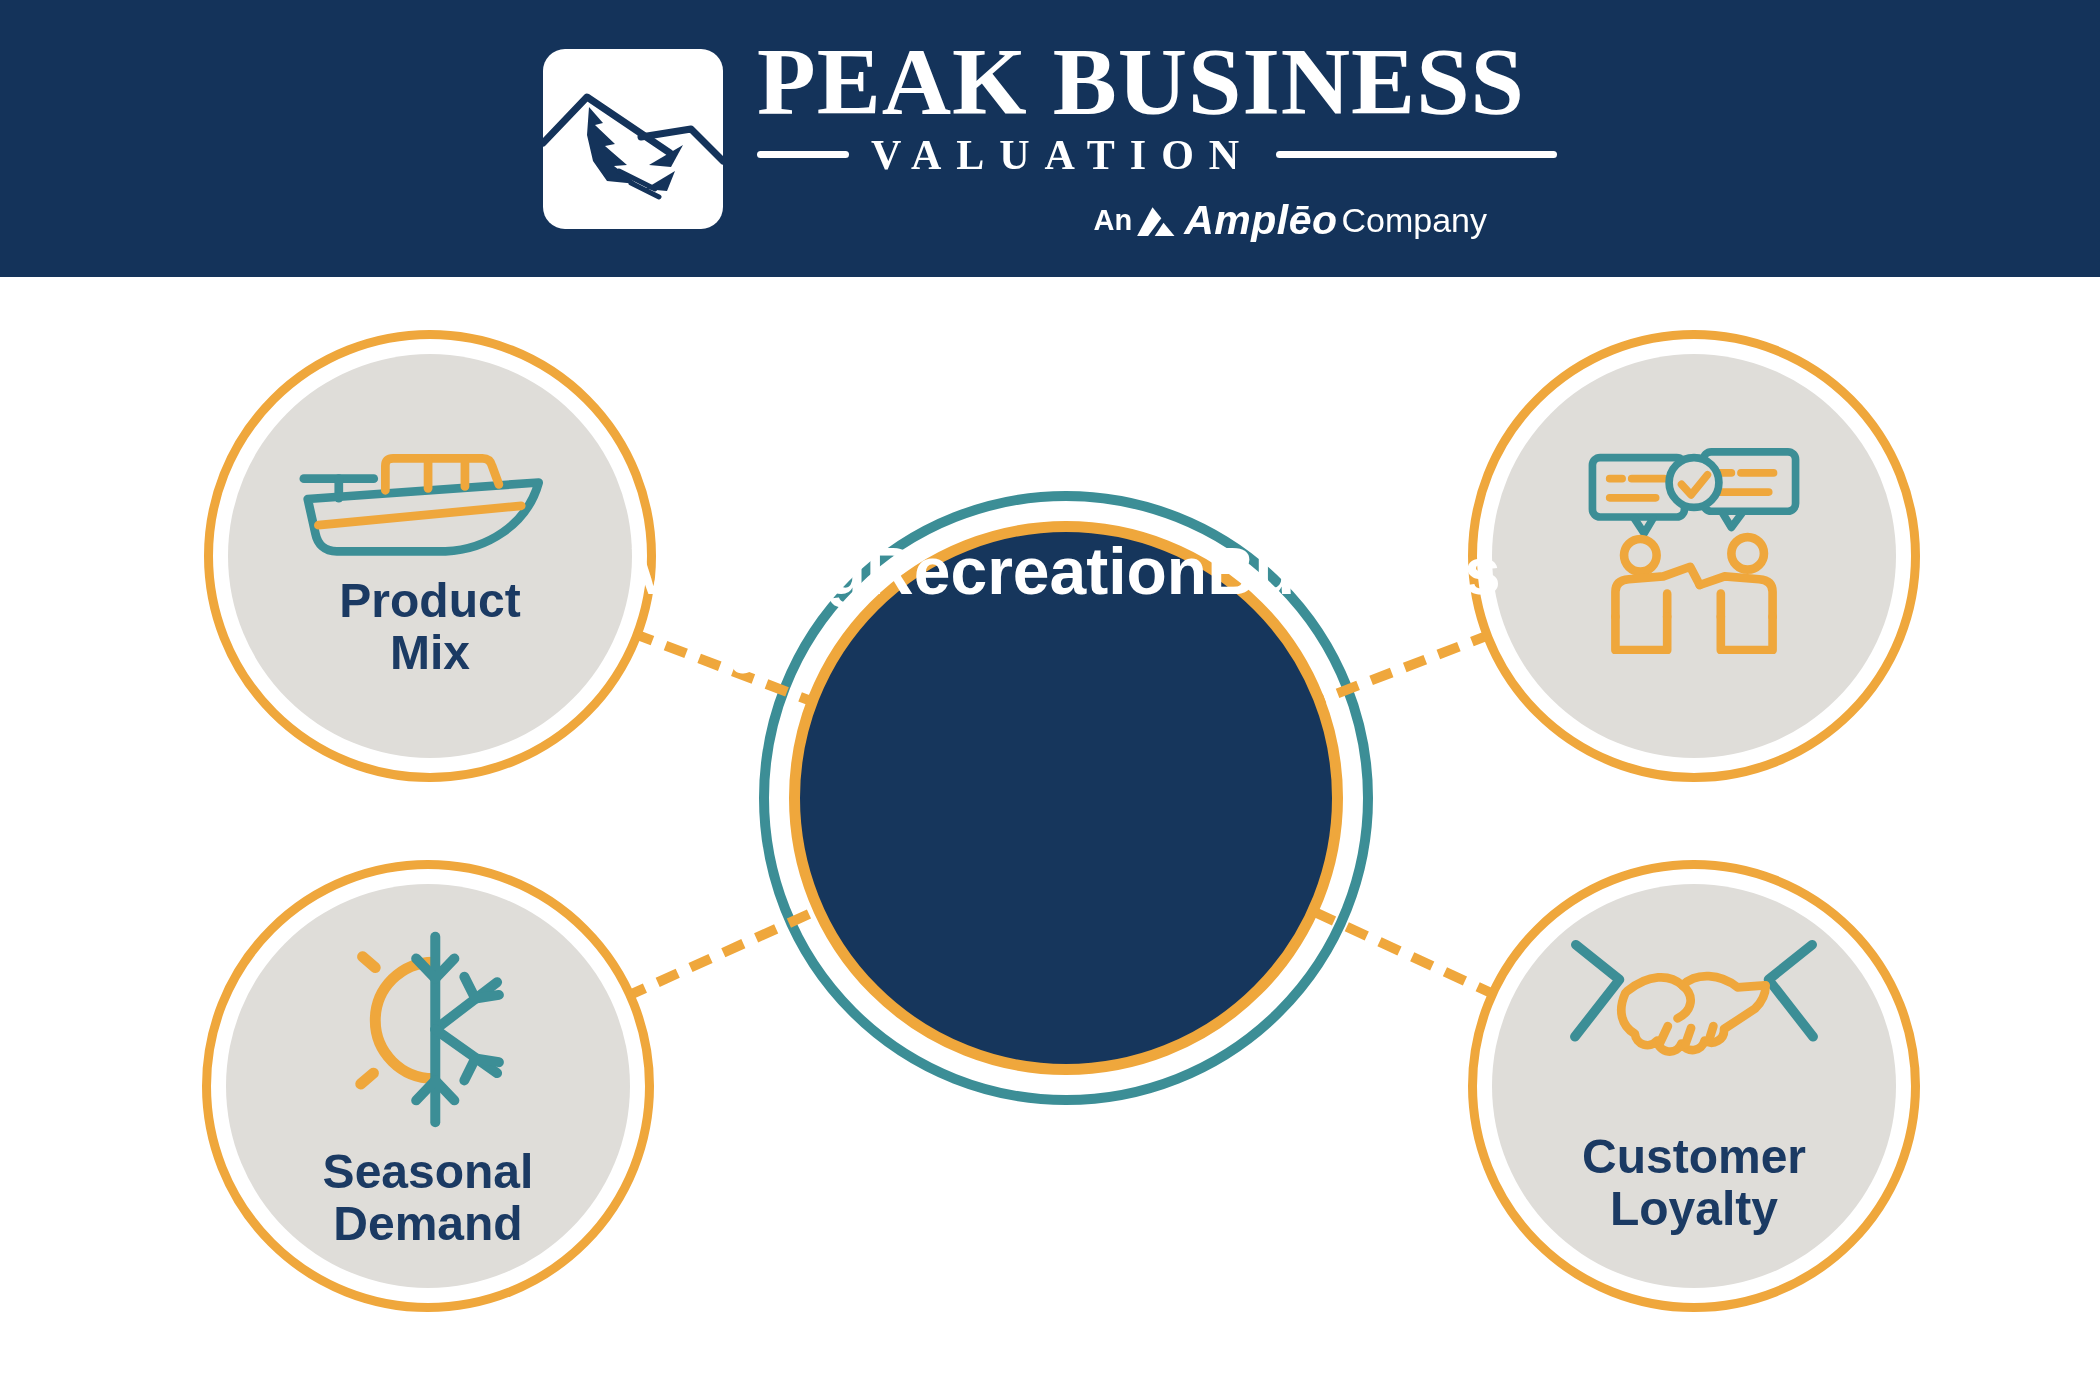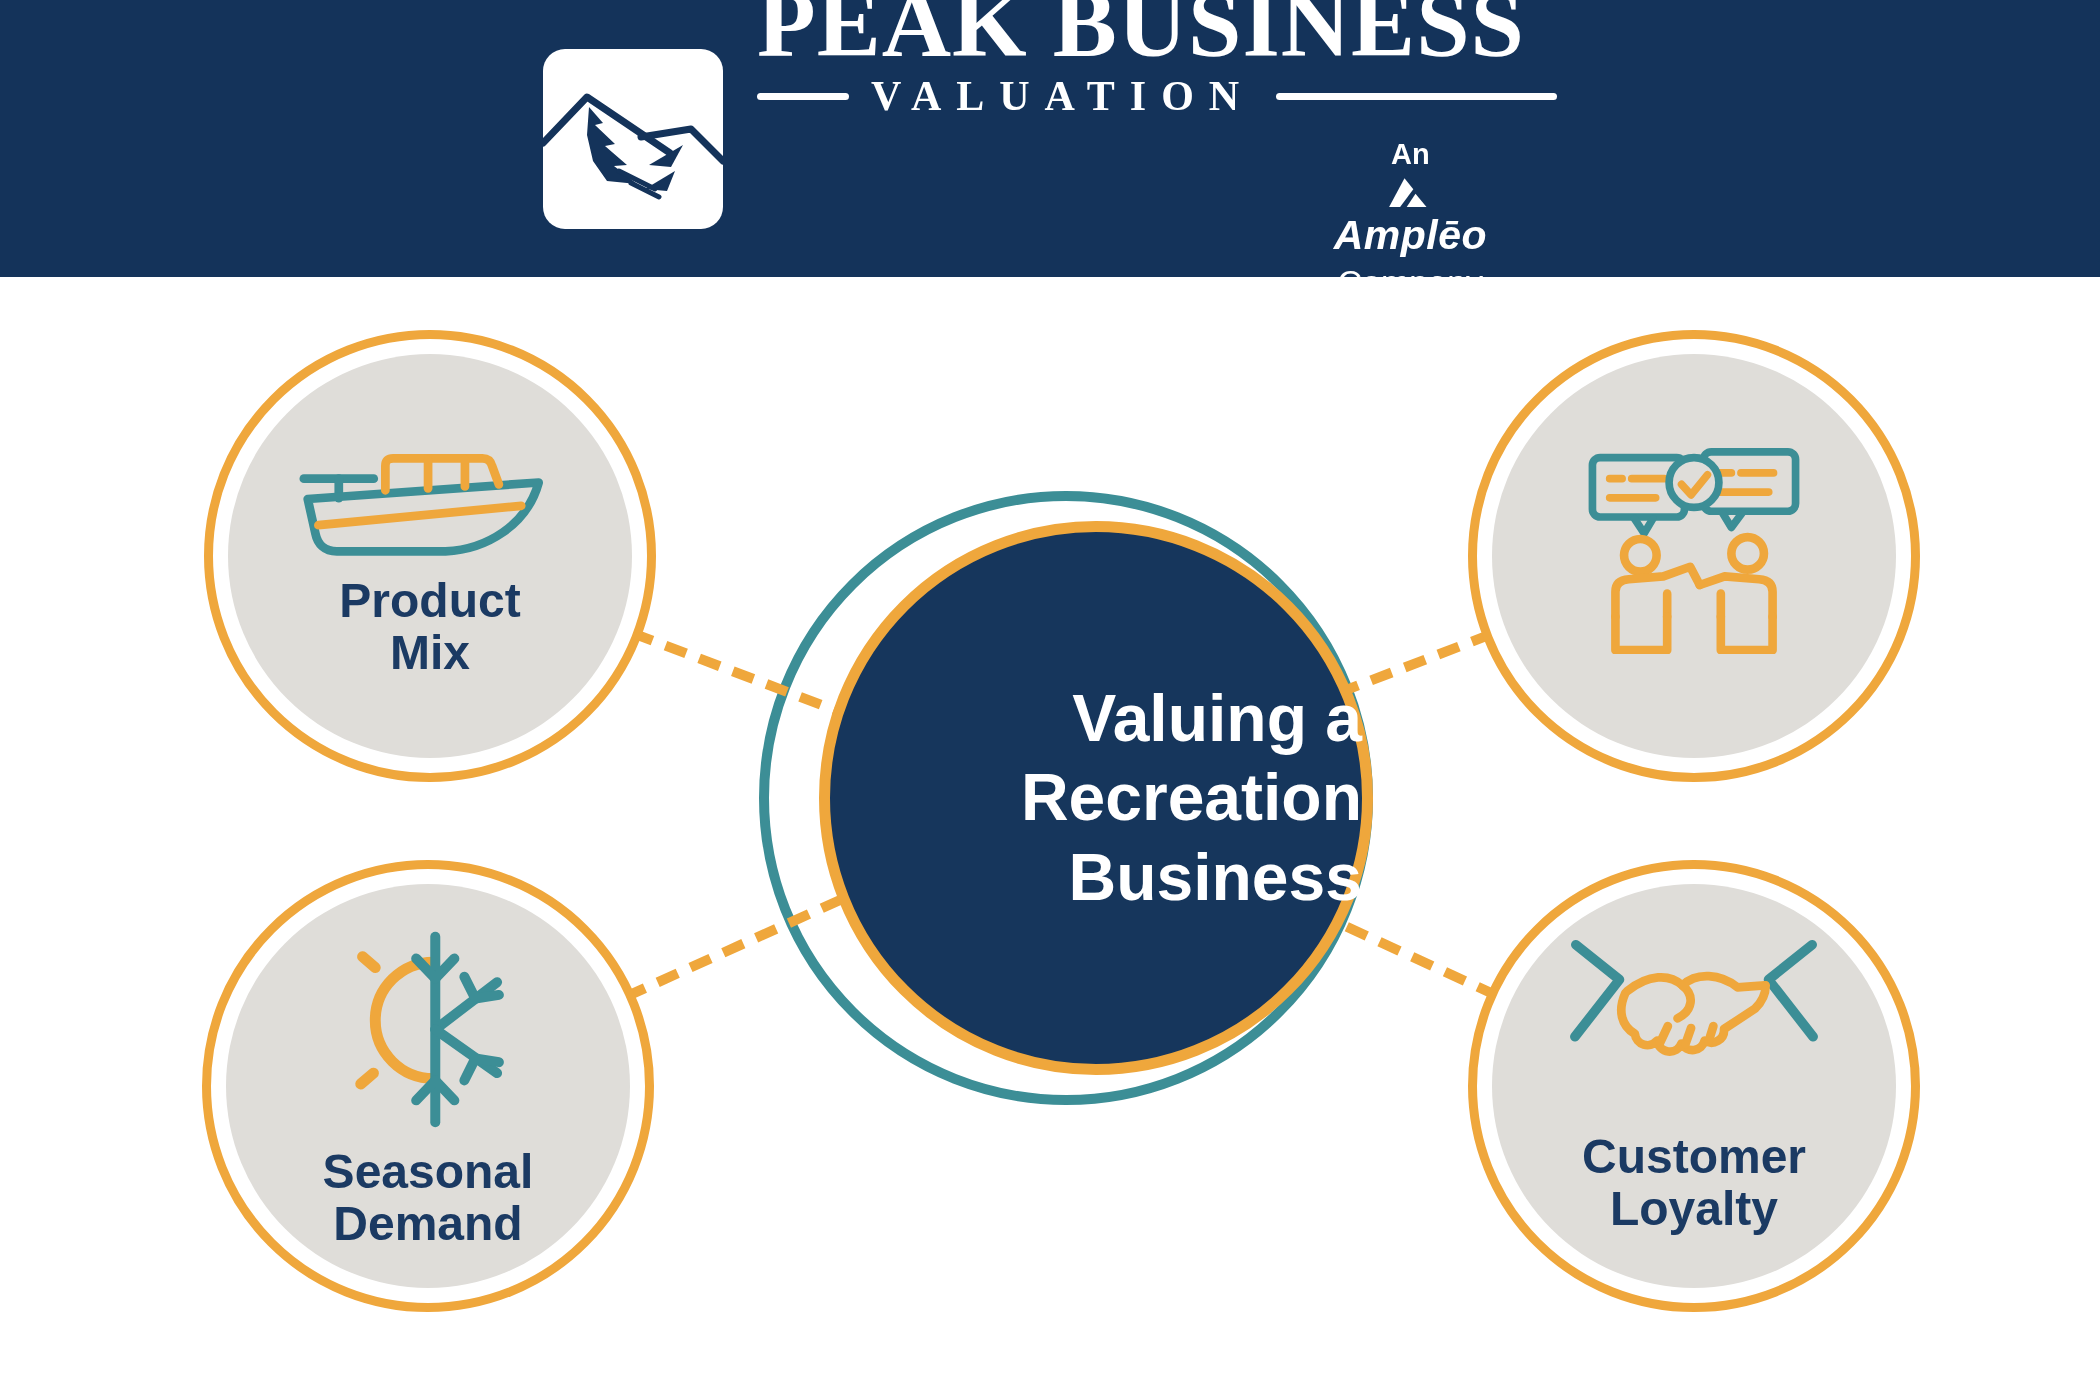--- a/index.html
+++ b/index.html
@@ -15,35 +15,35 @@
   .brand-text{display:flex;flex-direction:column;width:800px;}
   .brand-line1{font-family:"Liberation Serif",serif;font-weight:700;font-size:96px;
                line-height:1.02;color:#ffffff;letter-spacing:1px;white-space:nowrap;}
   .valuation-row{display:flex;align-items:center;gap:22px;}
   .val-bar{height:7px;background:#ffffff;border-radius:4px;}
   .val-bar.left{width:92px;}
   .val-bar.right{flex:1;}
   .brand-line2{font-family:"Liberation Serif",serif;font-weight:700;font-size:42px;
                color:#ffffff;letter-spacing:15px;white-space:nowrap;}
   .tagline{display:flex;align-items:center;gap:4px;margin-top:18px;
-           align-self:flex-end;margin-right:70px;color:#ffffff;flex-direction:column;}
+           align-self:flex-end;margin-right:70px;color:#ffffff;}
   .tag-an{font-size:29px;font-weight:600;}
   .tag-brand{font-size:41px;font-weight:700;letter-spacing:0.5px;font-style:italic;}
   .tag-company{font-size:34px;font-weight:500;}
 
   
   .diagram{position:absolute;left:0;top:277px;width:2100px;height:1123px;}
 
   .links{position:absolute;left:0;top:0;width:2100px;height:1123px;z-index:2;}
 
   .hub-outer{position:absolute;left:759px;top:214px;width:594px;height:594px;
              background:#ffffff;border:10px solid #3C8E96;border-radius:50%;z-index:1;}
-  .hub{position:absolute;left:819px;top:244px;width:532px;height:532px;
+  .hub{position:absolute;left:789px;top:244px;width:532px;height:532px;
        background:#16365C;border:11px solid #EFA73C;border-radius:50%;z-index:4;
-       display:flex;flex-direction:column;align-items:flex-end;justify-content:center;}
+       display:flex;align-items:flex-start;justify-content:center;}
   .hub-line{color:#ffffff;font-size:66px;font-weight:700;line-height:1.2;text-align:center;}
 
   .node{position:absolute;width:434px;height:434px;border:9px solid #EFA73C;border-radius:50%;
         background:#ffffff;z-index:3;display:flex;align-items:center;justify-content:center;}
   .node-tl{left:204px;top:53px;}
   .node-tr{left:1468px;top:53px;}
   .node-bl{left:202px;top:583px;}
   .node-br{left:1468px;top:583px;}
   .node-inner{width:404px;height:404px;border-radius:50%;background:#DFDDD9;
               display:flex;flex-direction:column;align-items:center;justify-content:center;}

